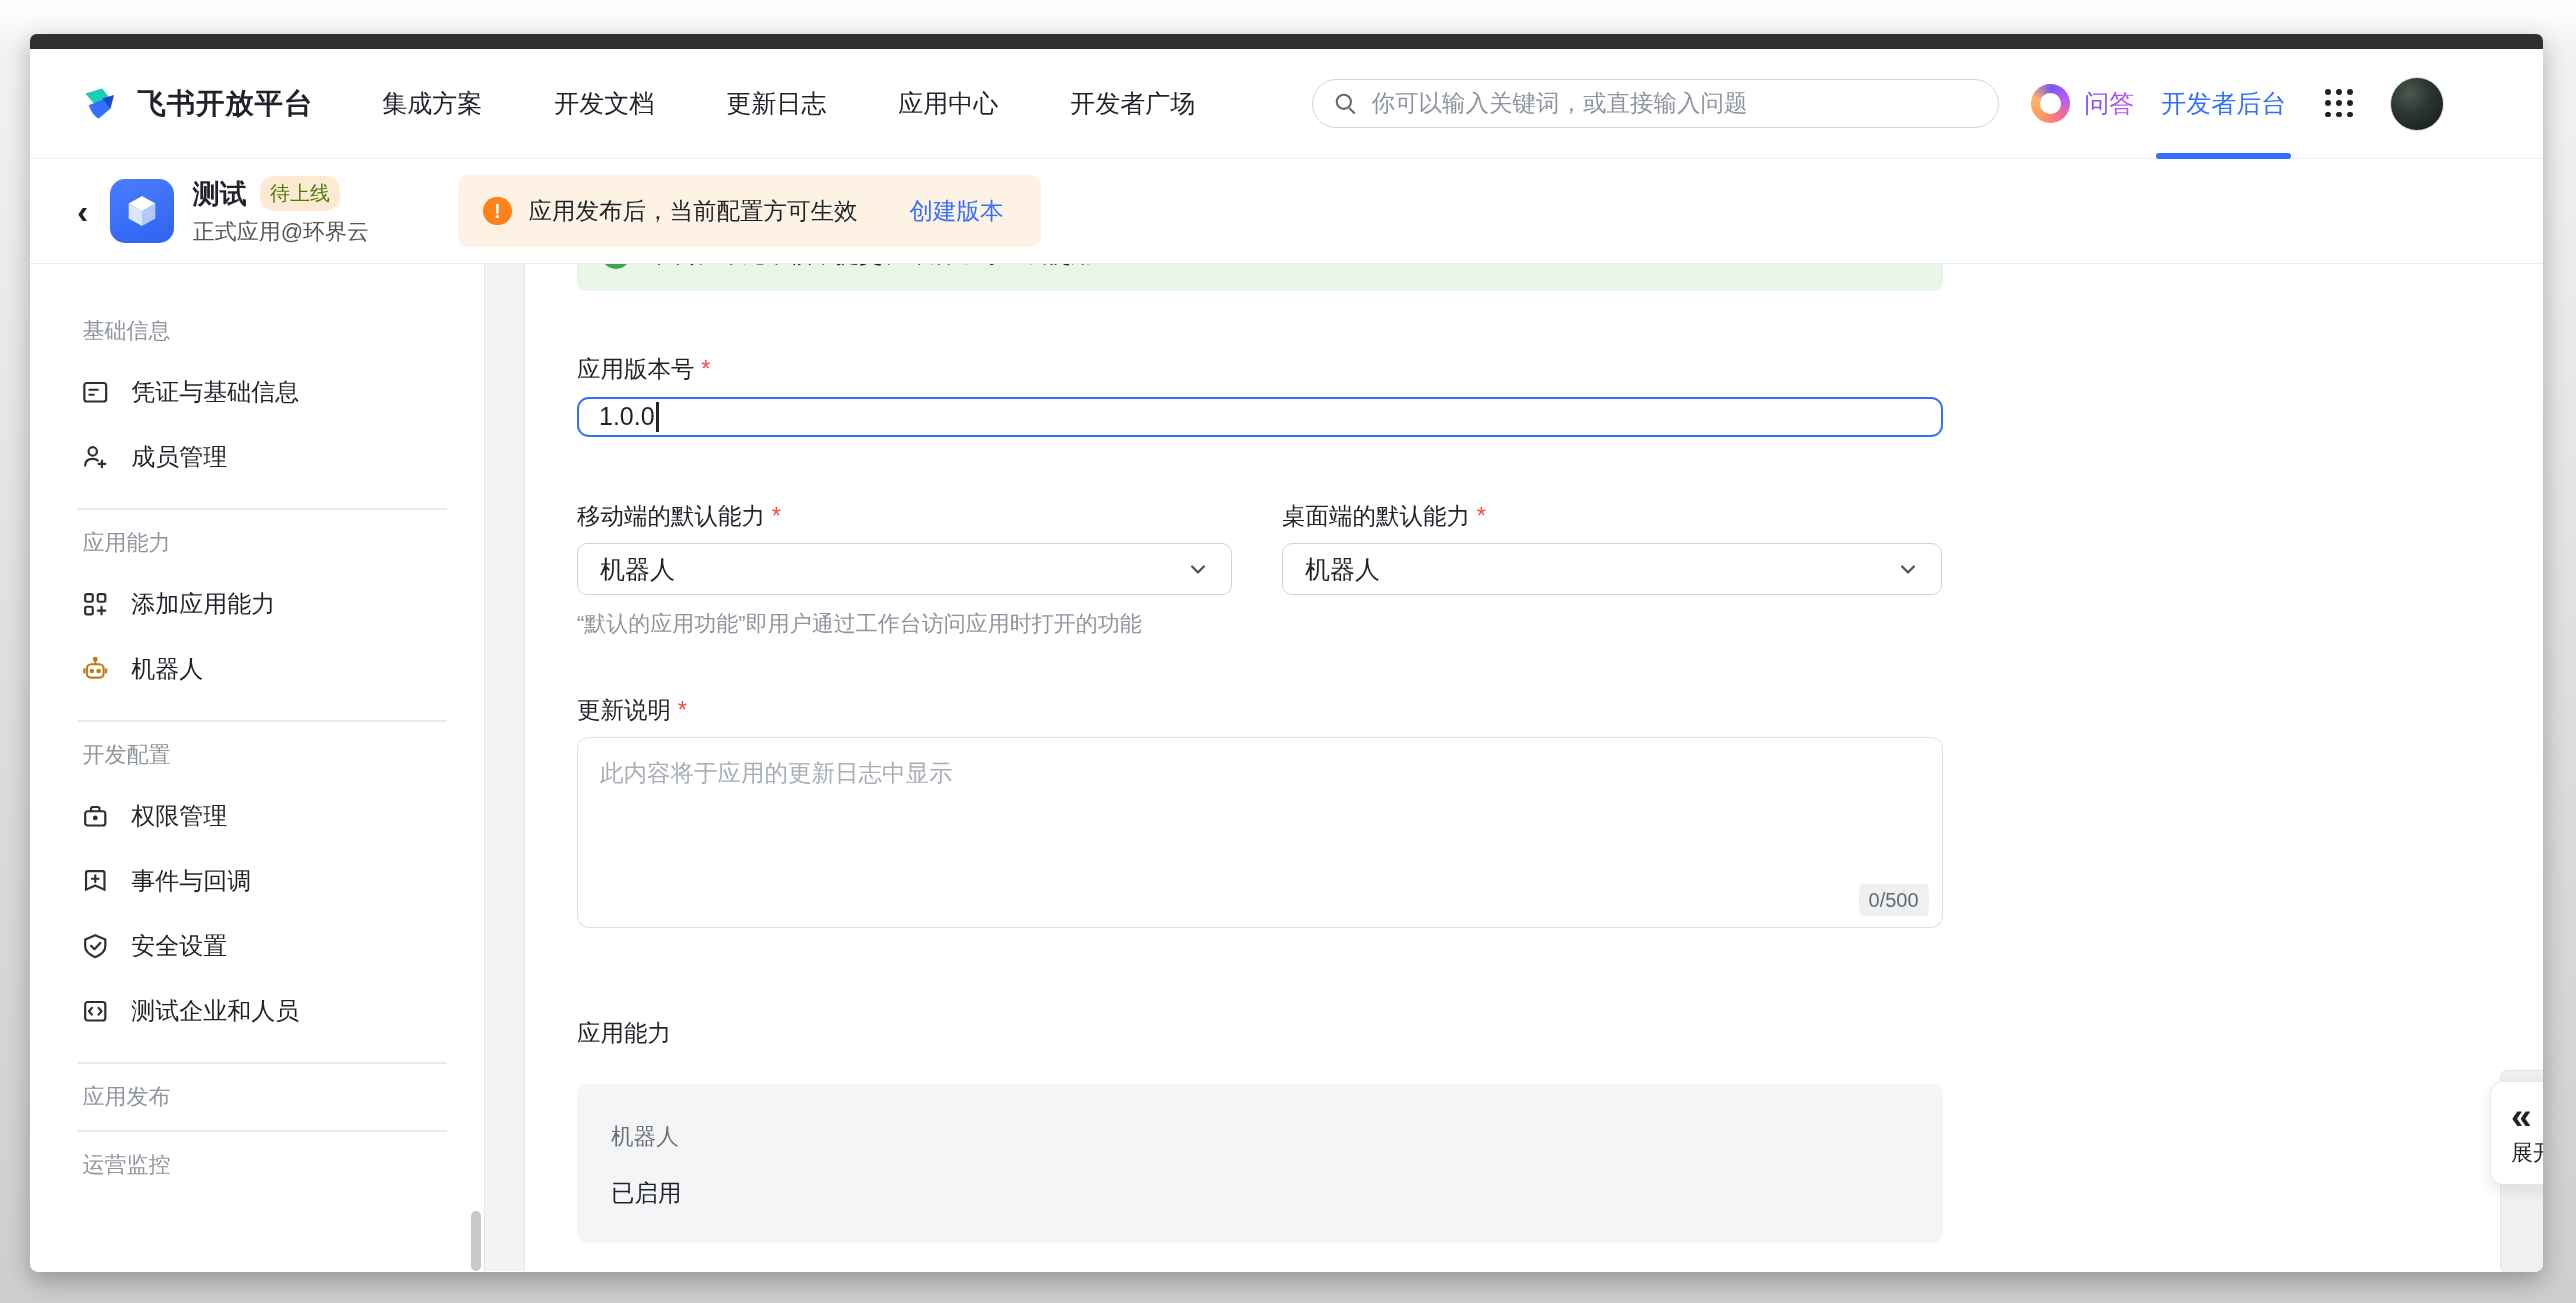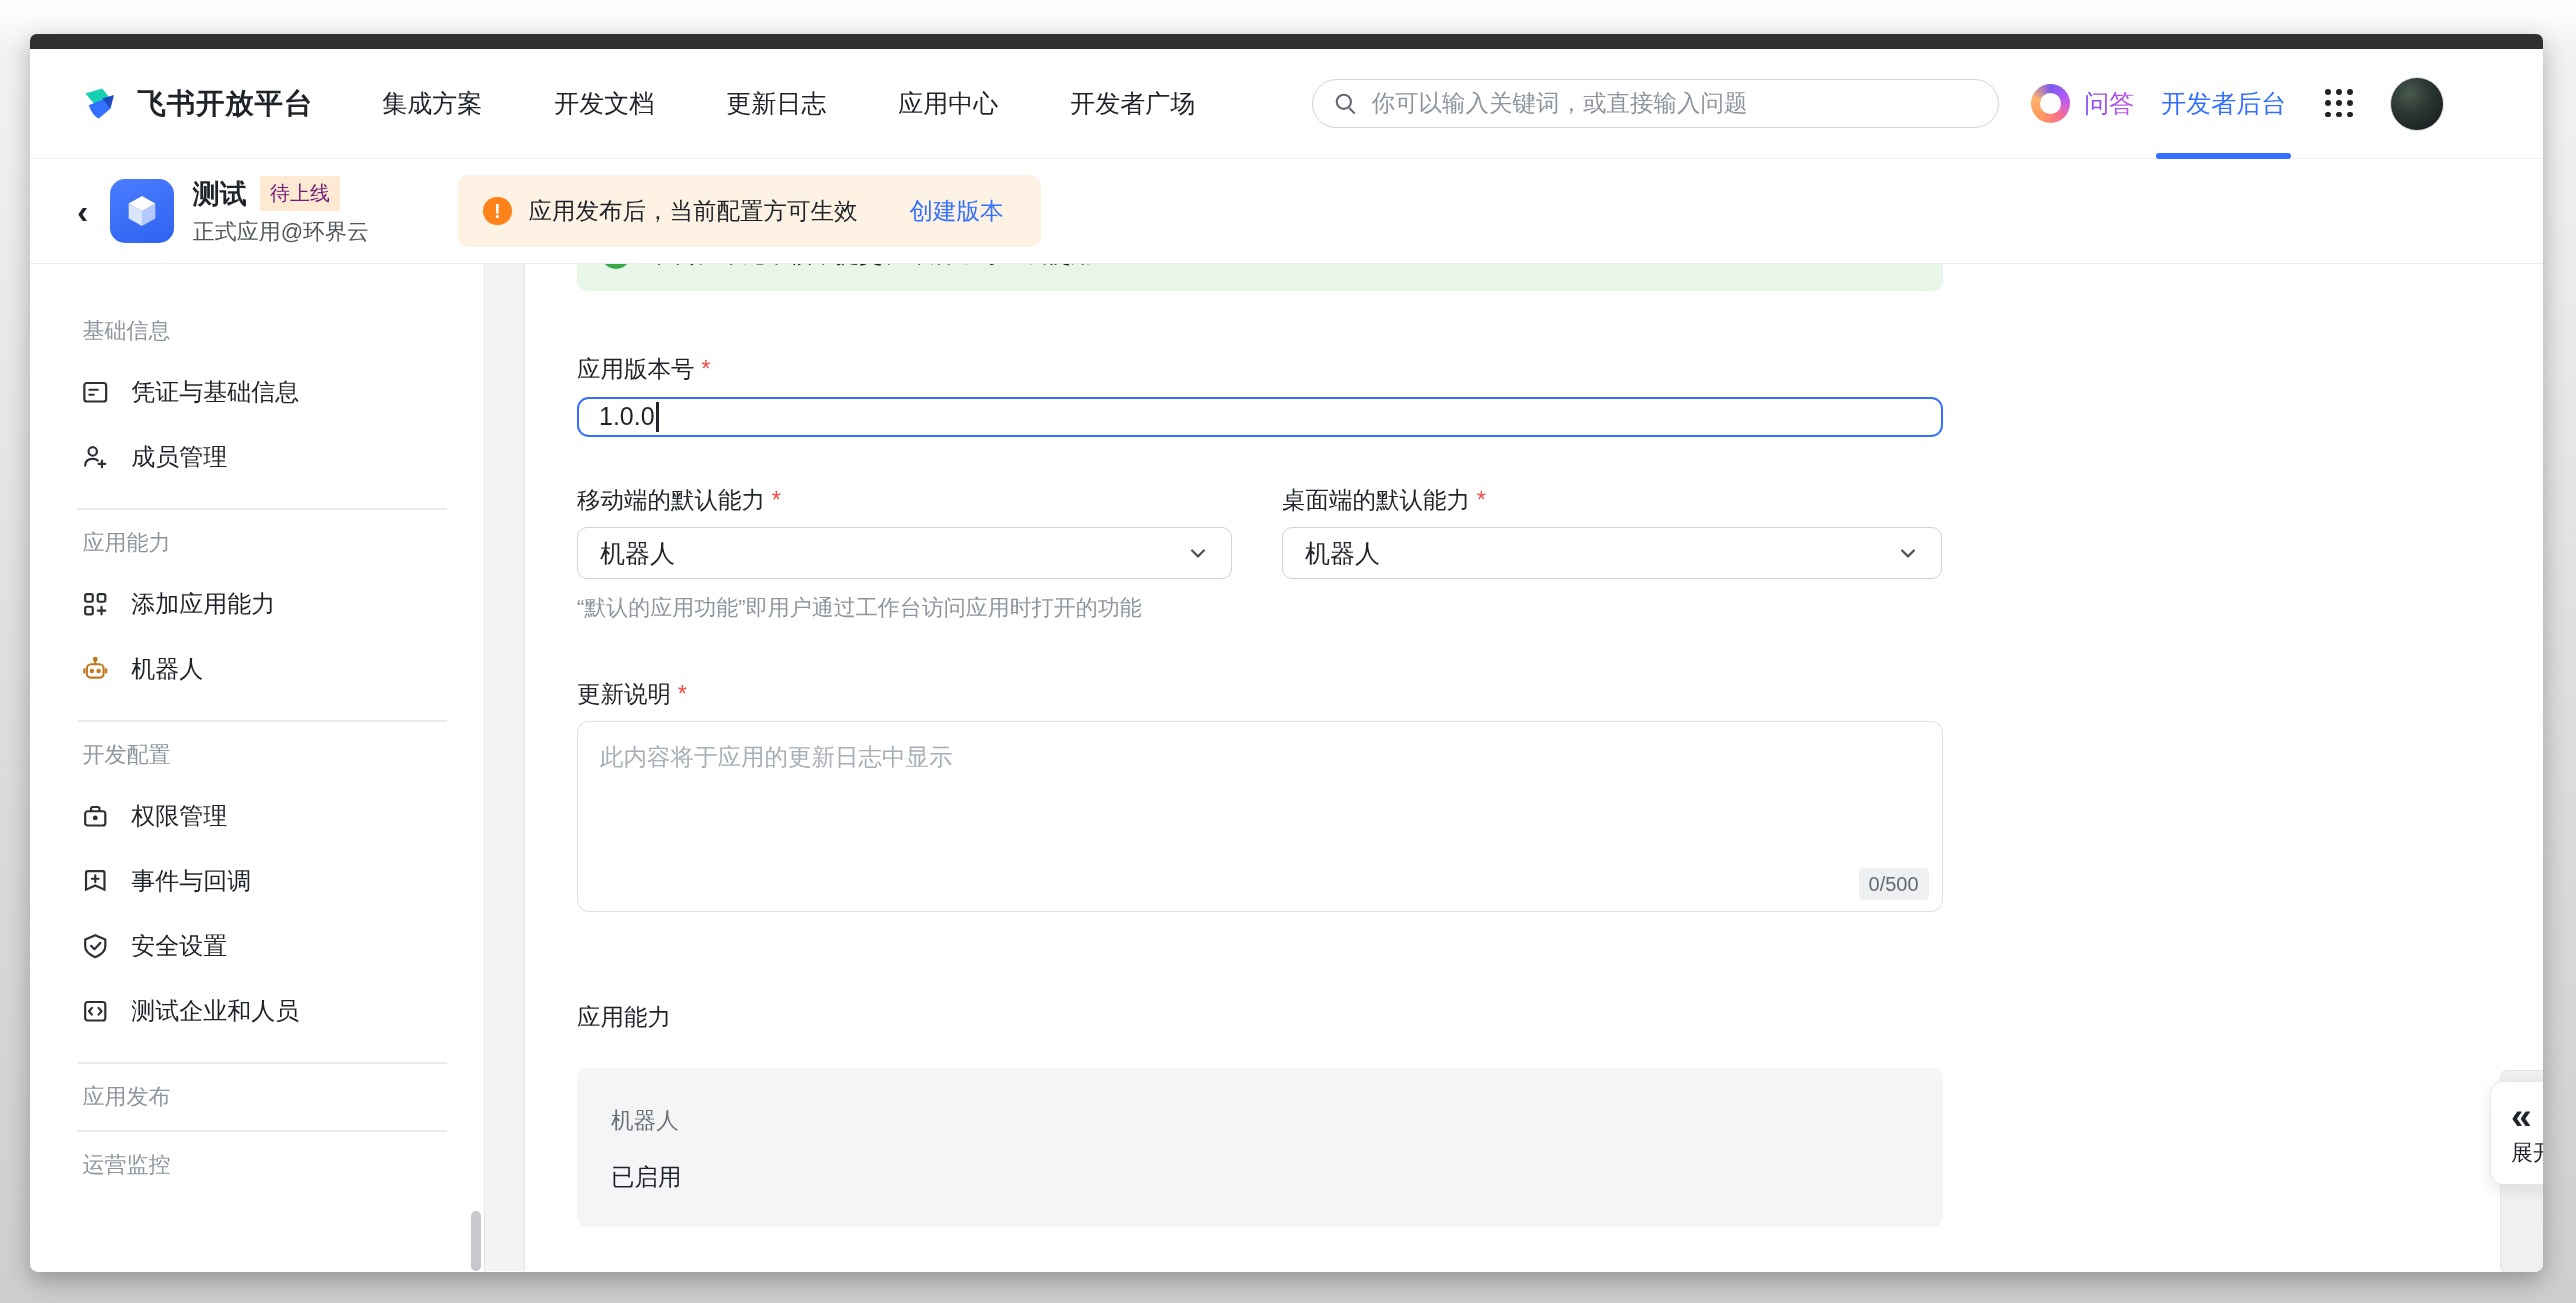--- a/index.html
+++ b/index.html
@@ -56,21 +56,21 @@
 
   
   .app-header { height: 105px; display: flex; align-items: center; padding: 0 0 0 47px;
     border-bottom: 1.7px solid #e9ebee; background: #fff; }
   .back { font-size: 34px; font-weight: 700; color: #1f2329; cursor: pointer; margin-right: 22px; line-height: 1; }
   .app-icon { width: 64px; height: 64px; border-radius: 15px;
     background: linear-gradient(160deg,#4a7dff 0%, #2f63f0 100%); display:flex; align-items:center; justify-content:center; }
   .app-meta { margin-left: 18.4px; display:flex; flex-direction:column; gap: 5px; }
   .app-title-row { display:flex; align-items:center; gap: 13.4px; }
   .app-title { font-size: 27px; font-weight: 700; }
-  .app-badge { font-size: 20px; color: #701a75; background: #feead2; border-radius: 0; padding: 4.2px 10px; }
+  .app-badge { font-size: 20px; color: #4d7c0f; background: #feead2; border-radius: 14px; padding: 4.2px 10px; }
   .app-sub { font-size: 22px; color: #51565d; }
   .warn-banner { margin-left: 89px; height: 72px; background: #fdf2e3; border-radius: 10px;
     display: flex; align-items: center; padding: 0 37px 0 25px; gap: 17px; }
   .warn-icon { width: 28.5px; height: 28.5px; border-radius: 50%; background: #ff811a; color: #fff;
     font-size: 20px; font-weight: 700; display:flex; align-items:center; justify-content:center; }
   .warn-text { font-size: 23.5px; color: #1f2329; }
   .warn-link { font-size: 23.5px; color: #3370ff; margin-left: 35px; cursor: pointer; }
 
   
   .body-row { display: flex; height: 1007px; position: relative; }
@@ -99,21 +99,21 @@
   .field-label { font-size: 23.5px; font-weight: 500; color: #1f2329; }
   .req { color: #f54a45; margin-left: 6.7px; font-size: 23.5px; }
 
   .version-label { margin-top: 62px; }
   .text-input { margin-top: 11.7px; height: 40px; border: 2.5px solid #3370ff; border-radius: 11.7px;
     display: flex; align-items: center; padding: 0 20px; font-size: 25px; background:#fff; }
   .caret { display:inline-block; width: 2.5px; height: 30px; background: #1f2329; margin-left: 1.7px;
     animation: blink 1.1s steps(1) infinite; }
   @keyframes blink { 50% { opacity: 0; } }
 
-  .select-row { display: flex; gap: 50px; margin-top: 47px; }
+  .select-row { display: flex; gap: 50px; margin-top: 63px; }
   .select-col1 { width: 655px; }
   .select-col2 { width: 660px; }
   .select-box { margin-top: 11.7px; height: 52px; border: 1.7px solid #d0d3d6; border-radius: 10px;
     display: flex; align-items: center; justify-content: space-between; padding: 0 22px;
     font-size: 25px; cursor: pointer; background: #fff; }
   .helper { margin-top: 13.4px; font-size: 22px; color: #8f959e; }
 
   .update-label { margin-top: 55px; }
   .textarea { margin-top: 11.7px; height: 191px; border: 1.7px solid #dcdfe3; border-radius: 11.7px;
     position: relative; padding: 18.4px 22px; background: #fff; }

